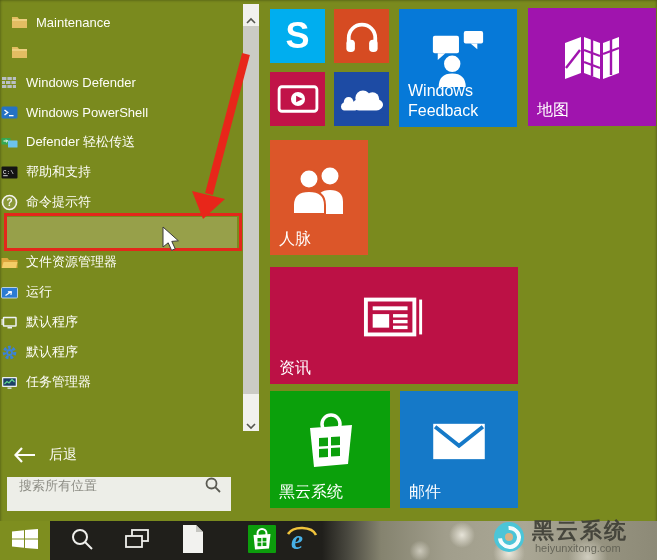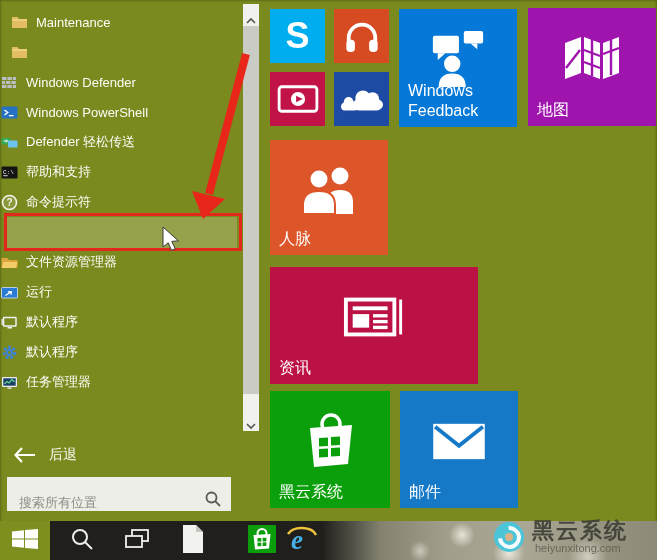--- a/index.html
+++ b/index.html
@@ -12,21 +12,21 @@
   .ind0{padding-left:10px;}
   .ind1{}
   .mi{width:18px;height:18px;margin-right:8px;flex:none;display:flex;align-items:center;justify-content:center;}
   .highlight-bg{position:absolute;left:7px;top:217px;width:230px;height:31px;background:#97a04a;}
   .red-box{position:absolute;left:4px;top:213px;width:238px;height:38px;border:3px solid #e3271b;
     box-sizing:border-box;z-index:6;pointer-events:none;}
   .back-row{position:absolute;left:13px;top:442px;height:26px;display:flex;align-items:center;
     color:#fdfdf8;font-size:14px;}
   .back-row .mi{width:24px;margin-right:12px;}
   .searchbox{position:absolute;left:7px;top:477px;width:224px;height:34px;background:#edeee8;
-    display:flex;align-items:flex-end;box-sizing:border-box;padding:0 10px;}
+    display:flex;align-items:flex-start;box-sizing:border-box;padding:0 10px;}
   .searchbox input{flex:1;border:none;background:transparent;outline:none;font-size:13px;
     color:#55554d;font-family:"Liberation Sans",sans-serif;}
   .searchbox input::placeholder{color:#8d8d85;opacity:1;}
   
   .scrollbar{position:absolute;left:243px;top:4px;width:16px;height:427px;background:#f1f1ee;z-index:4;}
   .sb-thumb{position:absolute;left:0;top:22px;width:16px;height:368px;background:#cbcbc5;}
   .sb-btn{position:absolute;left:3px;width:10px;height:8px;}
   .sb-up{top:7px;} .sb-down{bottom:7px;}
   
   .tile{position:absolute;color:#fff;cursor:pointer;}
@@ -277,32 +277,32 @@
         <svg width="44" height="30" viewBox="0 0 46 30">
           <circle cx="24" cy="14" r="8" fill="#fff"></circle>
           <circle cx="34" cy="15" r="7" fill="#fff"></circle>
           <ellipse cx="29" cy="21" rx="16" ry="8" fill="#fff"></ellipse>
           <circle cx="9" cy="18" r="5" fill="#fff"></circle>
           <ellipse cx="10" cy="23" rx="9" ry="6" fill="#fff"></ellipse>
           <rect x="0" y="27" width="46" height="3" fill="#1d4ba4"></rect>
         </svg>
       </span>
   </div>
-  <div class="tile" style="left:270px;top:140px;width:118px;height:115px;background:#dc5629">
+  <div class="tile" style="left:270px;top:140px;width:98px;height:115px;background:#dc5629">
     <span class="ticon up">
         <svg width="58" height="50" viewBox="0 0 58 50">
           <circle cx="40" cy="12" r="8.5" fill="#fff"></circle>
           <path d="M27,50 v-12 q0,-12 13,-12 q13,0 13,12 v12 z" fill="#fff"></path>
           <circle cx="19" cy="15" r="9.5" fill="#fff" stroke="#dc5629" stroke-width="2"></circle>
           <path d="M3,50 v-9 q0,-14 16,-14 q16,0 16,14 v9 z" fill="#fff" stroke="#dc5629" stroke-width="2"></path>
         </svg>
       </span>
     <span class="tlabel">人脉</span>
   </div>
-  <div class="tile" style="left:270px;top:267px;width:208px;height:117px;background:#bc1145">
+  <div class="tile" style="left:270px;top:267px;width:248px;height:117px;background:#bc1145">
     <span class="ticon up">
         <svg width="62" height="50" viewBox="0 0 64 50">
           <rect x="3" y="7" width="50" height="36" fill="none" stroke="#fff" stroke-width="4"></rect>
           <rect x="10" y="14" width="36" height="4" fill="#fff"></rect>
           <rect x="10" y="22" width="17" height="14" fill="#fff"></rect>
           <rect x="31" y="22" width="15" height="3.5" fill="#fff"></rect>
           <rect x="31" y="28" width="15" height="3.5" fill="#fff"></rect>
           <rect x="31" y="34" width="15" height="3.5" fill="#fff"></rect>
           <rect x="58" y="7" width="3" height="36" fill="#fff"></rect>
         </svg>

